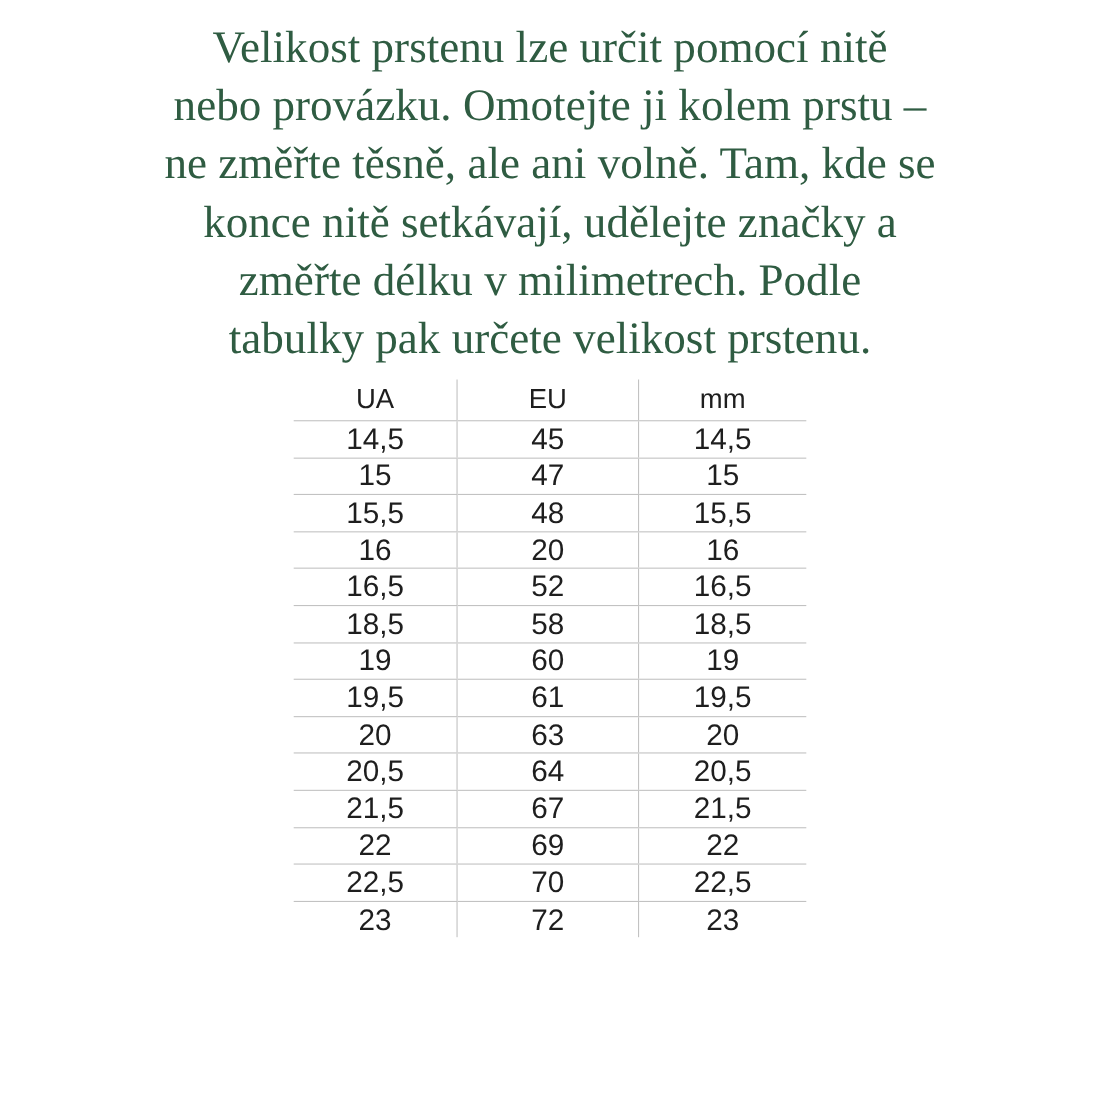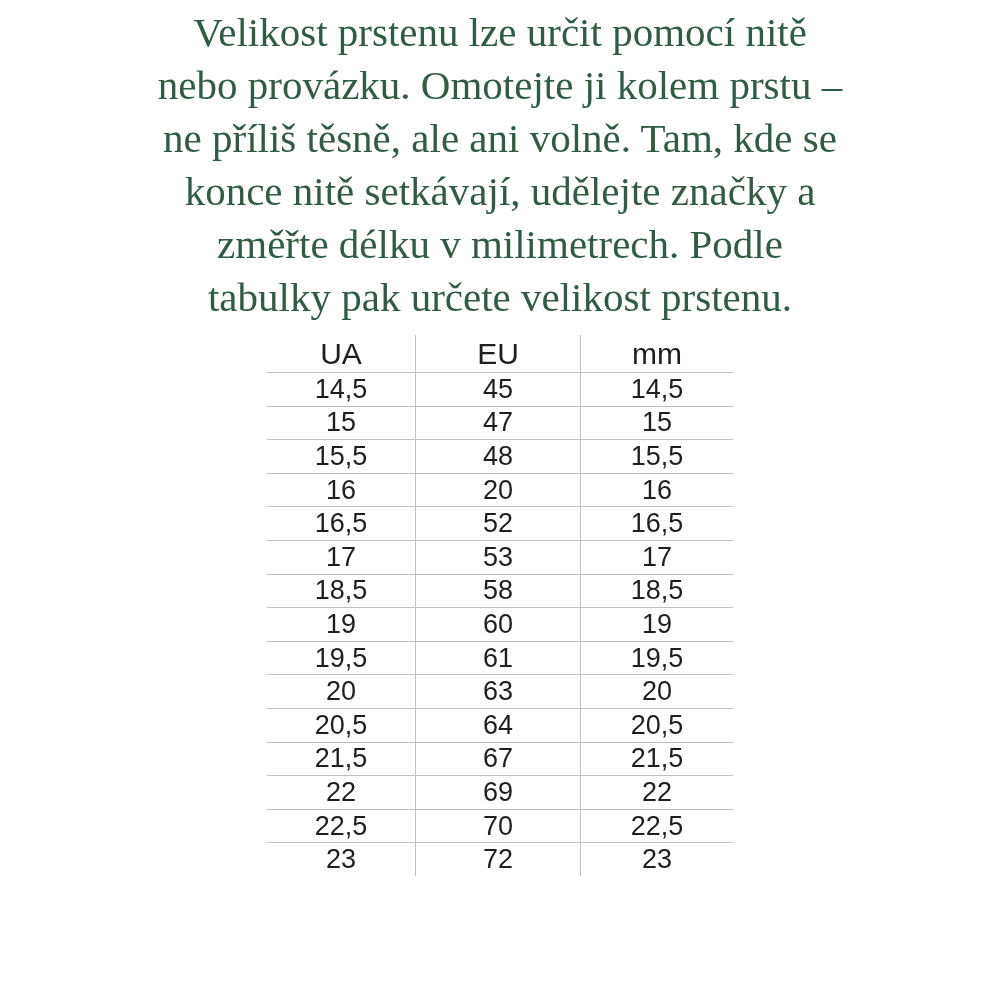--- a/index.html
+++ b/index.html
@@ -8,38 +8,38 @@
     background: #ffffff;
   }
   .page {
     position: relative;
     width: 1000px;
     height: 1000px;
     background: var(--background, #ffffff);
     overflow: hidden;
   }
   .intro {
-    padding-top: 6px;
+    padding-top: 16px;
     text-align: center;
     font-family: "Liberation Serif", "DejaVu Serif", serif;
     font-size: 41px;
     line-height: 53px;
     color: var(--intro_text, #2f5c42);
   }
   .size-table {
     margin: 11px auto 0;
     border-collapse: collapse;
     width: 458px;
     table-layout: fixed;
     font-family: "Liberation Sans", "DejaVu Sans", sans-serif;
     color: var(--table_text, #1e1e1e);
     text-align: center;
   }
   .size-table th {
-    font-size: 30px;
+    font-size: 25px;
     font-weight: normal;
     height: 35px;
     border-bottom: 1px solid var(--table_line, #c2c2c2);
   }
   .size-table td {
     font-size: 27px;
     height: 32.6px;
     padding: 0;
   }
   .size-table tbody tr:not(:last-child) td {
@@ -54,21 +54,21 @@
   .size-table th:nth-child(3), .size-table td:nth-child(3) { width: 150px; }
 </style>
 </head>
 <body>
 
 <div class="page">
 
   <div class="intro">
     <div>Velikost prstenu lze určit pomocí nitě</div>
     <div>nebo provázku. Omotejte ji kolem prstu –</div>
-    <div>ne příliš těsně, ale ani volně. Tam, kde se</div>
+    <div>ne změřte těsně, ale ani volně. Tam, kde se</div>
     <div>konce nitě setkávají, udělejte značky a</div>
     <div>změřte délku v milimetrech. Podle</div>
     <div>tabulky pak určete velikost prstenu.</div>
   </div>
 
   <table class="size-table">
     <thead>
       <tr>
           <th>UA</th>
           <th>EU</th>
@@ -93,25 +93,20 @@
         </tr>
         <tr>
           <td>16</td>
           <td>20</td>
           <td>16</td>
         </tr>
         <tr>
           <td>16,5</td>
           <td>52</td>
           <td>16,5</td>
-        </tr>
-        <tr>
-          <td>17</td>
-          <td>53</td>
-          <td>17</td>
         </tr>
         <tr>
           <td>18,5</td>
           <td>58</td>
           <td>18,5</td>
         </tr>
         <tr>
           <td>19</td>
           <td>60</td>
           <td>19</td>

